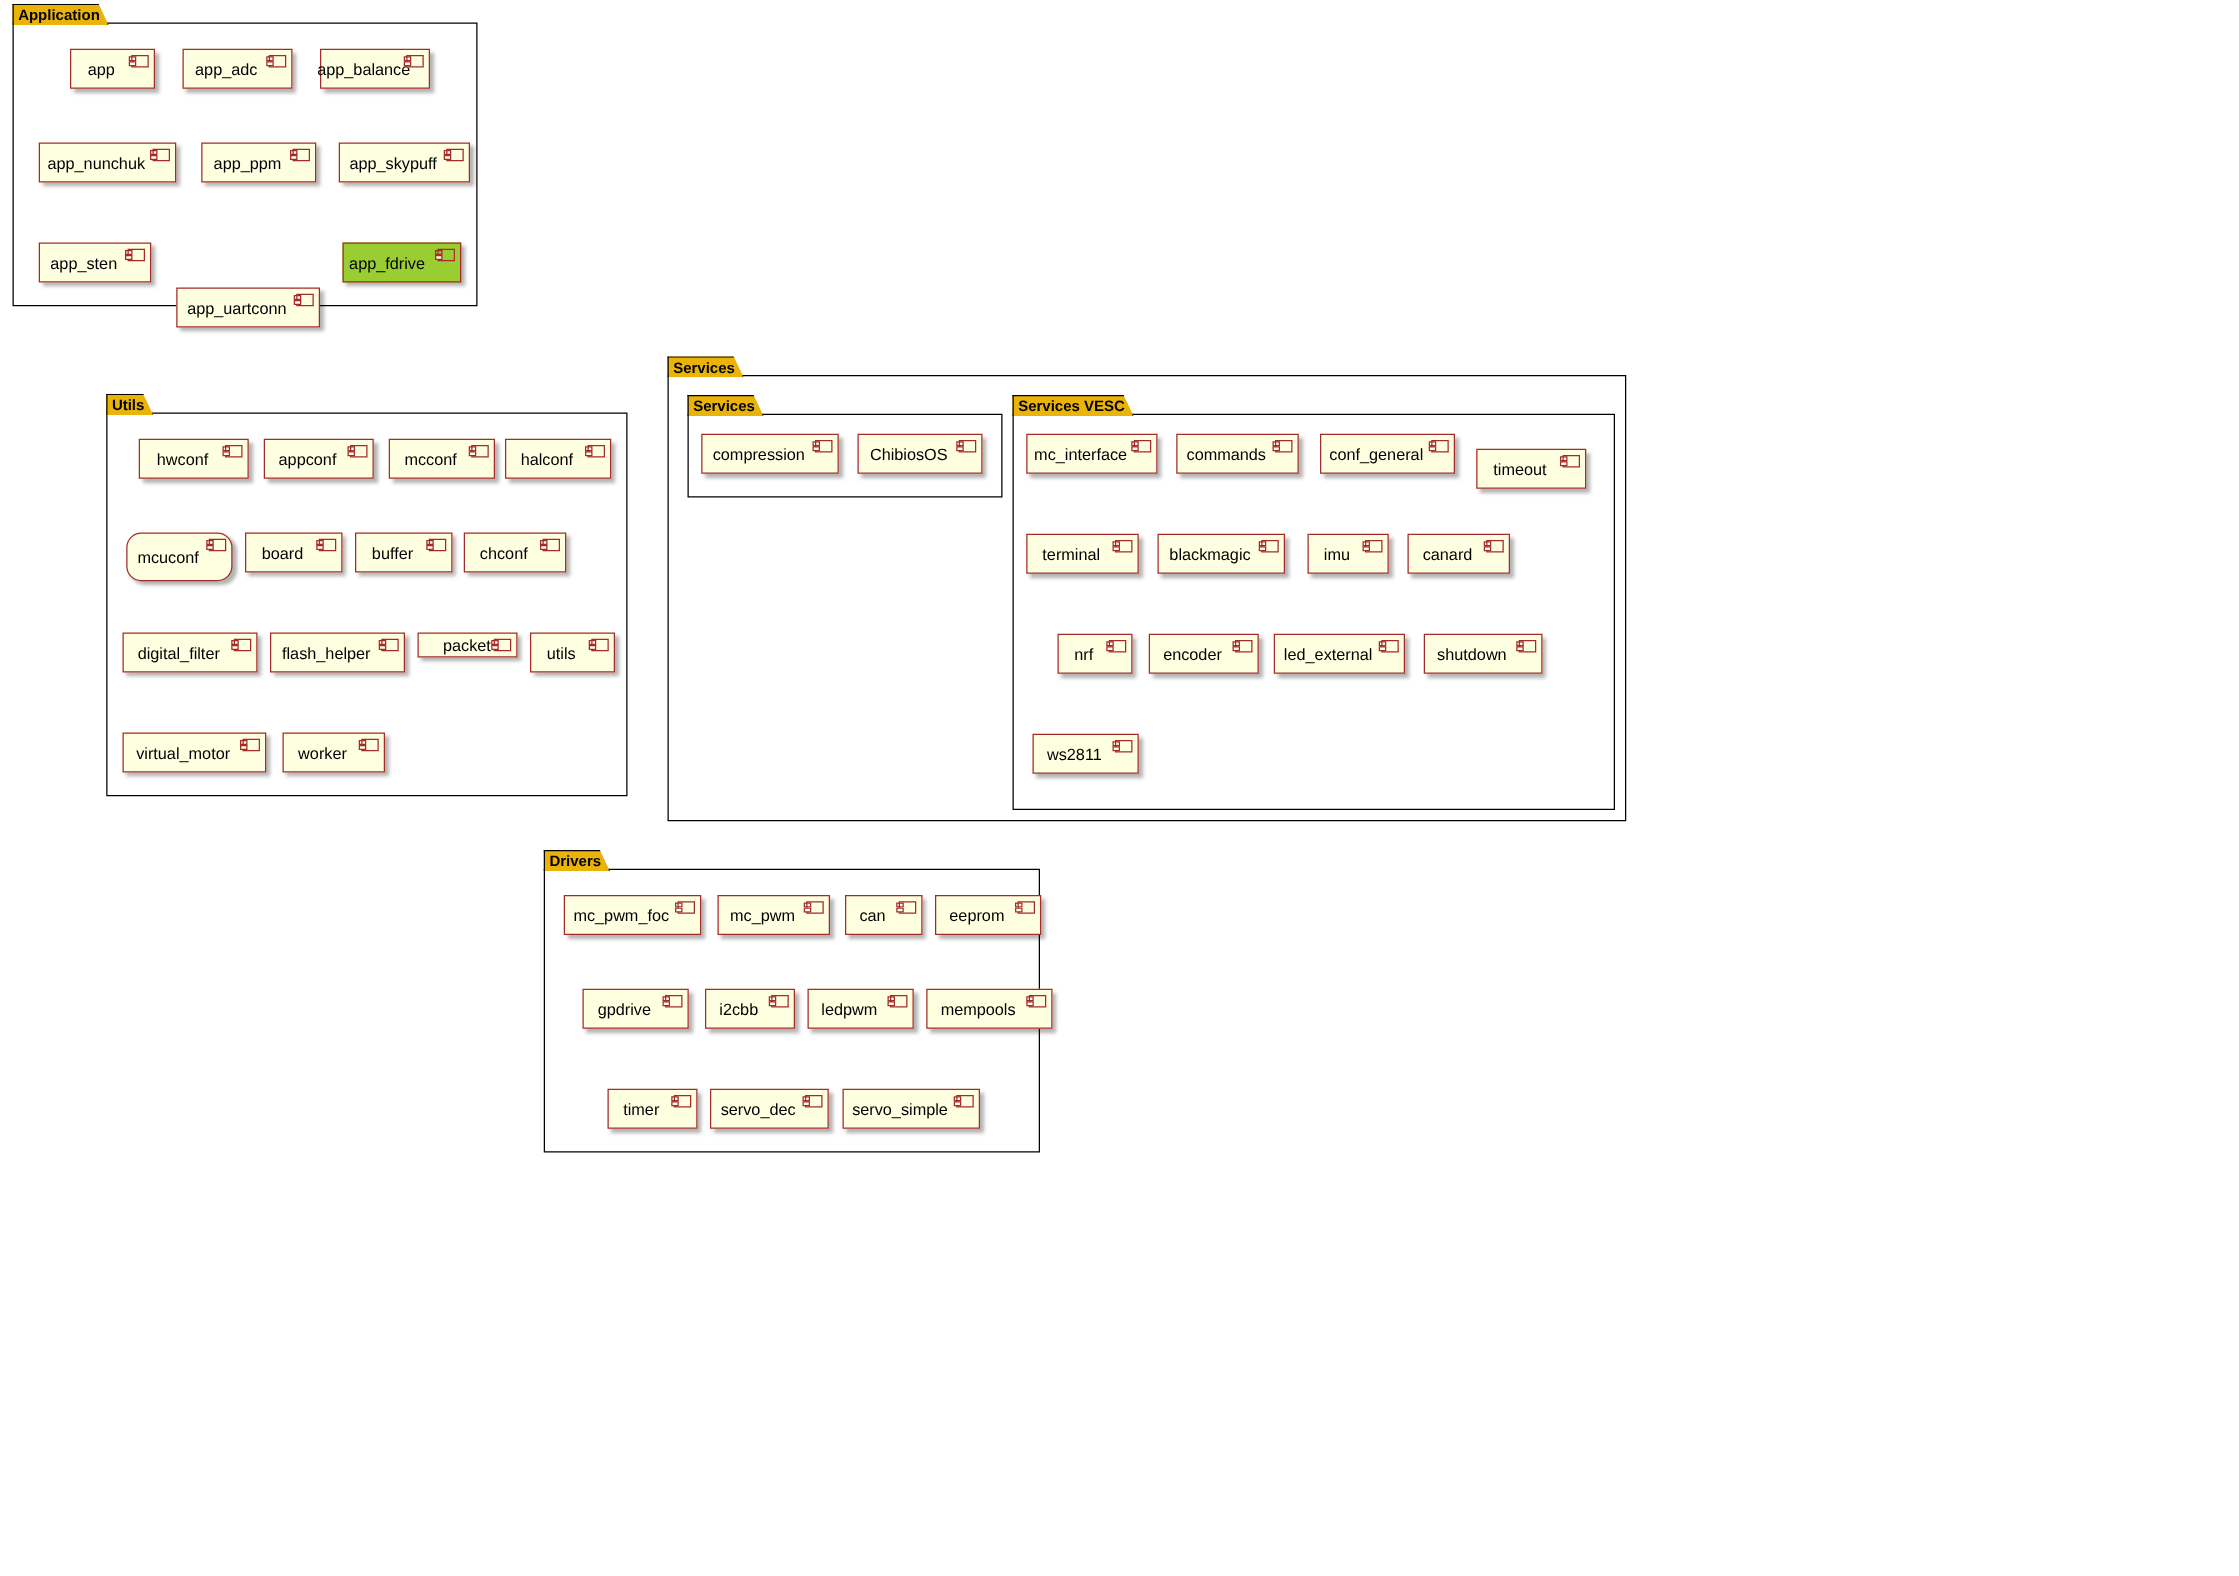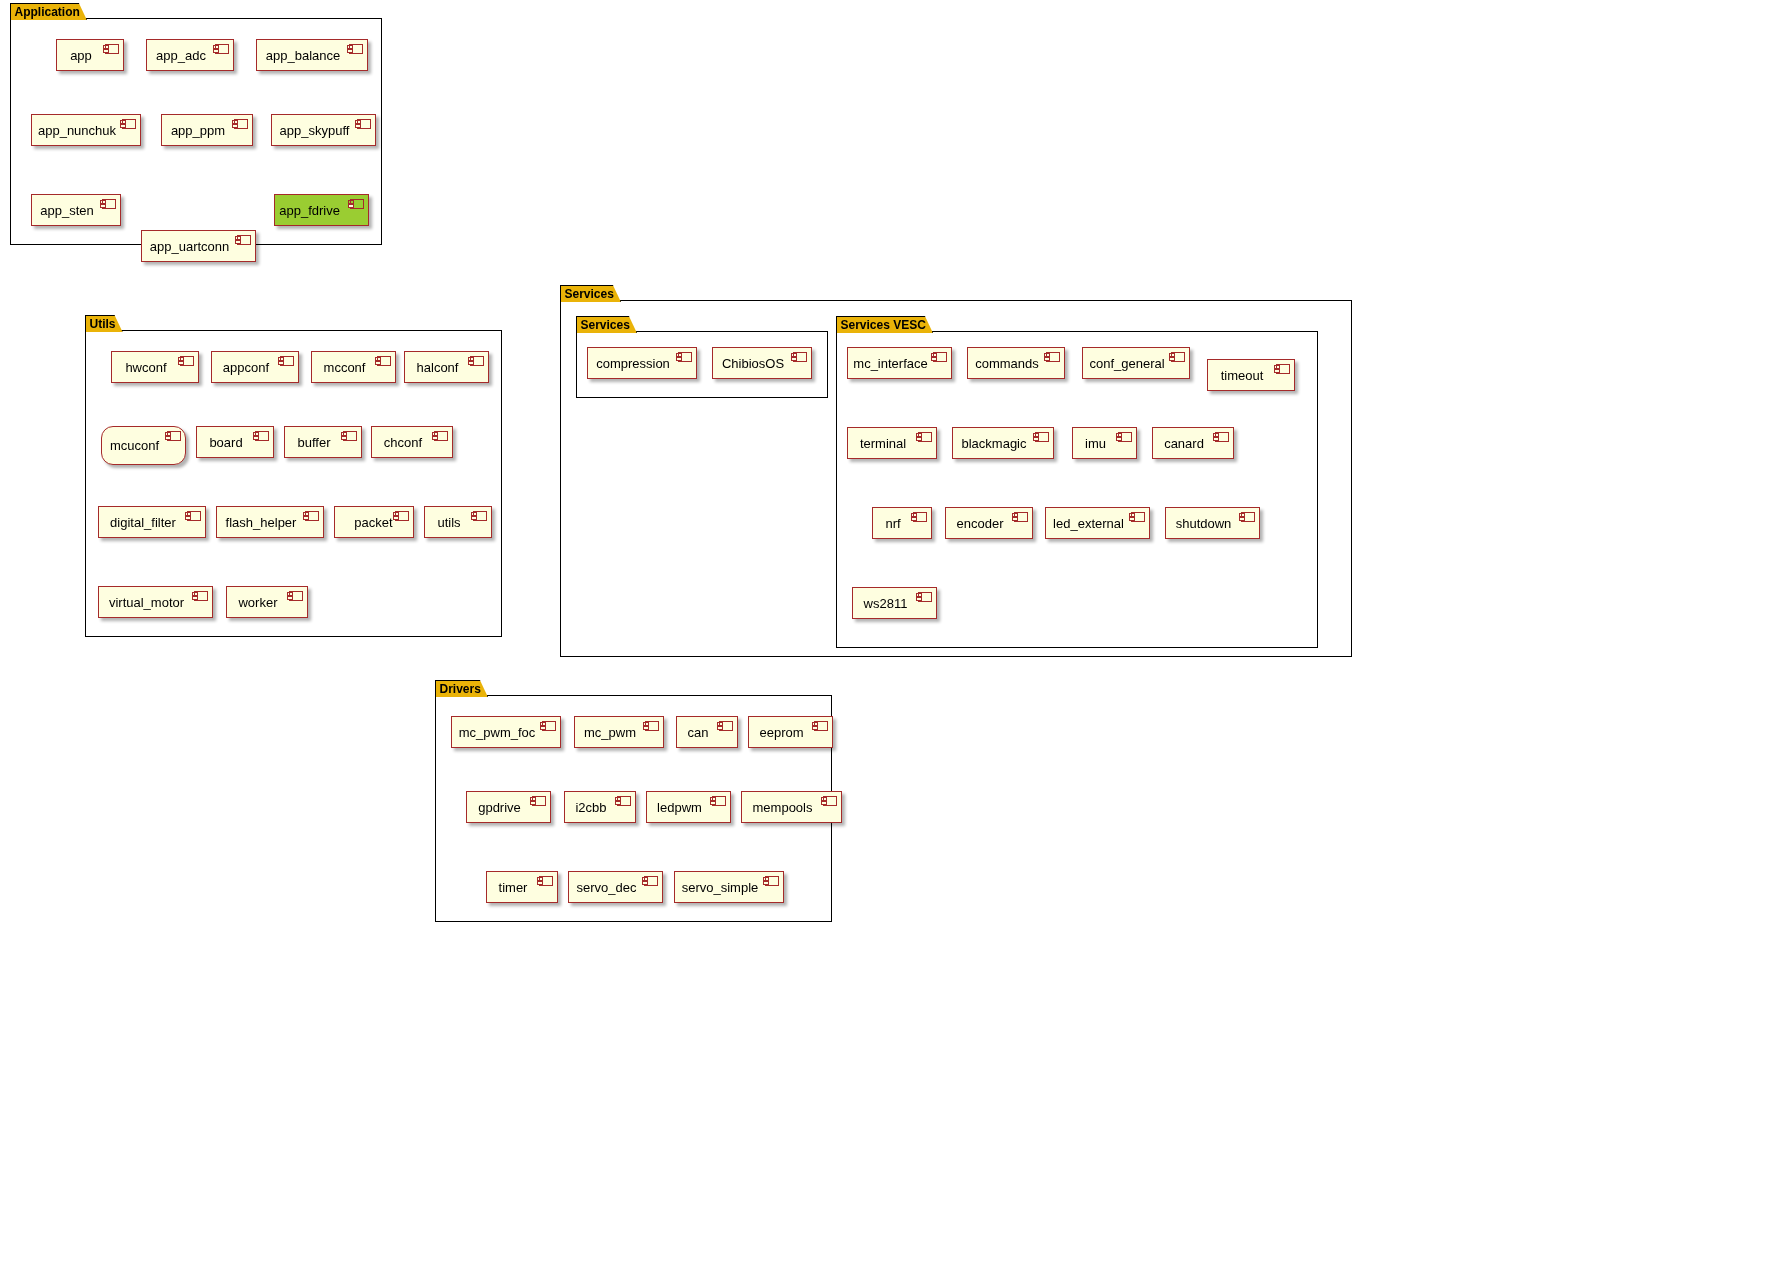--- a/index.html
+++ b/index.html
@@ -75,21 +75,21 @@
 <body>
 
 <div class="package" style="left:10px; top:18px; width:370px; height:225px;">
   <div class="package-tab"><span>Application</span></div>
   <div class="component" style="left:45px; top:20px; width:68px; height:32px;">
       <span class="label">app</span>
     </div>
   <div class="component" style="left:135px; top:20px; width:88px; height:32px;">
       <span class="label">app_adc</span>
     </div>
-  <div class="component" style="left:245px; top:20px; width:112px; height:32px;">
+  <div class="component" style="left:245px; top:20px; width:88px; height:32px;">
       <span class="label">app_balance</span>
     </div>
   <div class="component" style="left:20px; top:95px; width:110px; height:32px;">
       <span class="label">app_nunchuk</span>
     </div>
   <div class="component" style="left:150px; top:95px; width:92px; height:32px;">
       <span class="label">app_ppm</span>
     </div>
   <div class="component" style="left:260px; top:95px; width:105px; height:32px;">
       <span class="label">app_skypuff</span>
@@ -130,35 +130,35 @@
     </div>
   <div class="component" style="left:285px; top:95px; width:82px; height:32px;">
       <span class="label">chconf</span>
     </div>
   <div class="component" style="left:12px; top:175px; width:108px; height:32px;">
       <span class="label">digital_filter</span>
     </div>
   <div class="component" style="left:130px; top:175px; width:108px; height:32px;">
       <span class="label">flash_helper</span>
     </div>
-  <div class="component" style="left:248px; top:175px; width:80px; height:32px;padding-left:27px;">
+  <div class="component" style="left:248px; top:175px; width:80px; height:20px;padding-left:27px;">
       <span class="label">packet</span>
     </div>
   <div class="component" style="left:338px; top:175px; width:68px; height:32px;">
       <span class="label">utils</span>
     </div>
   <div class="component" style="left:12px; top:255px; width:115px; height:32px;">
       <span class="label">virtual_motor</span>
     </div>
   <div class="component" style="left:140px; top:255px; width:82px; height:32px;">
       <span class="label">worker</span>
     </div>
 </div>
 
-<div class="package" style="left:560px; top:300px; width:765px; height:355px;padding-left:25px;">
+<div class="package" style="left:534px; top:300px; width:765px; height:355px;">
   <div class="package-tab"><span>Services</span></div>
 
   <div class="package" style="left:15px; top:30px; width:250px; height:65px;">
     <div class="package-tab"><span>Services</span></div>
     <div class="component" style="left:10px; top:15px; width:110px; height:32px;">
         <span class="label">compression</span>
       </div>
     <div class="component" style="left:135px; top:15px; width:100px; height:32px;">
         <span class="label">ChibiosOS</span>
       </div>

